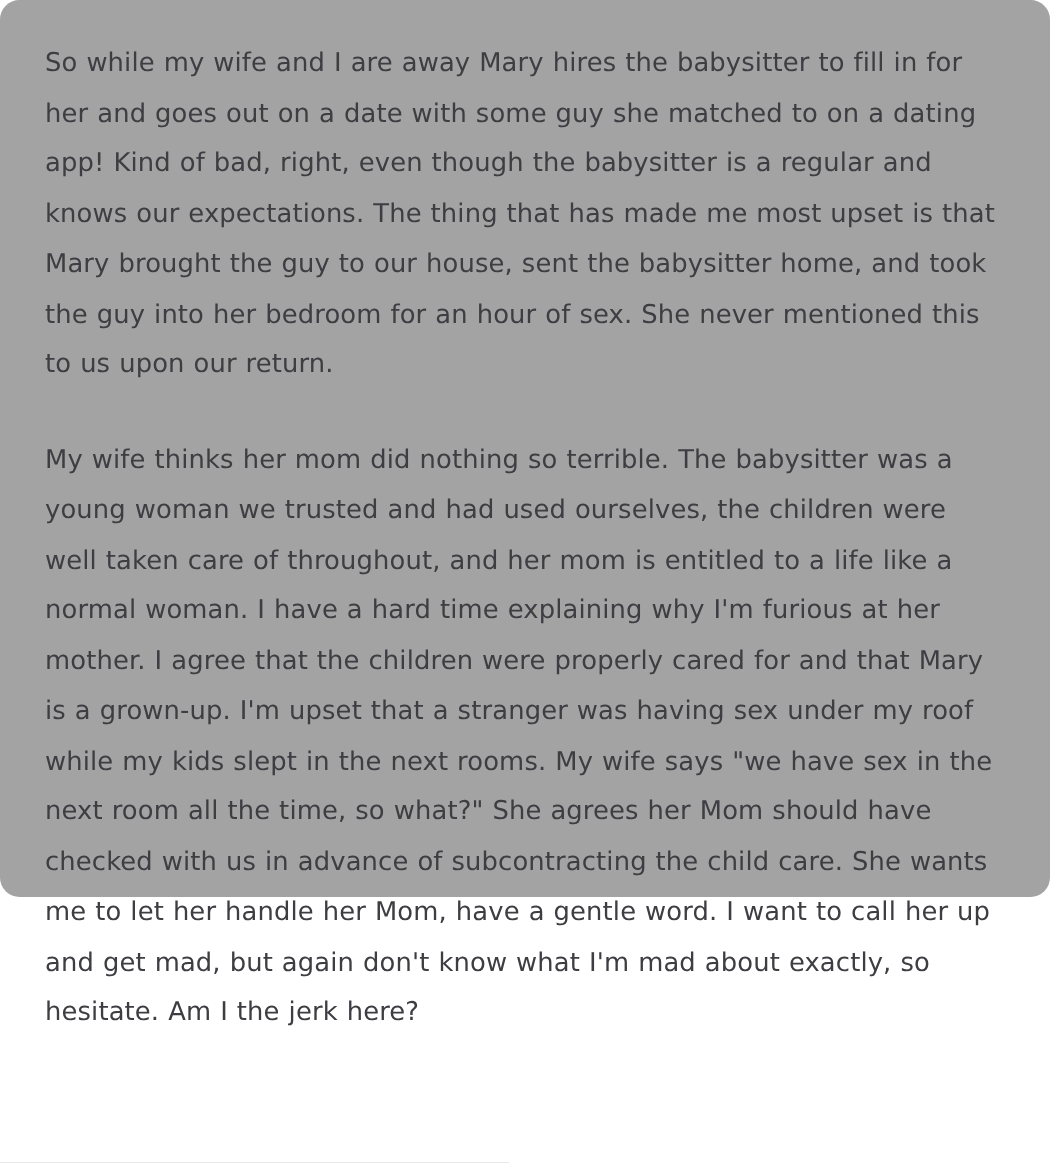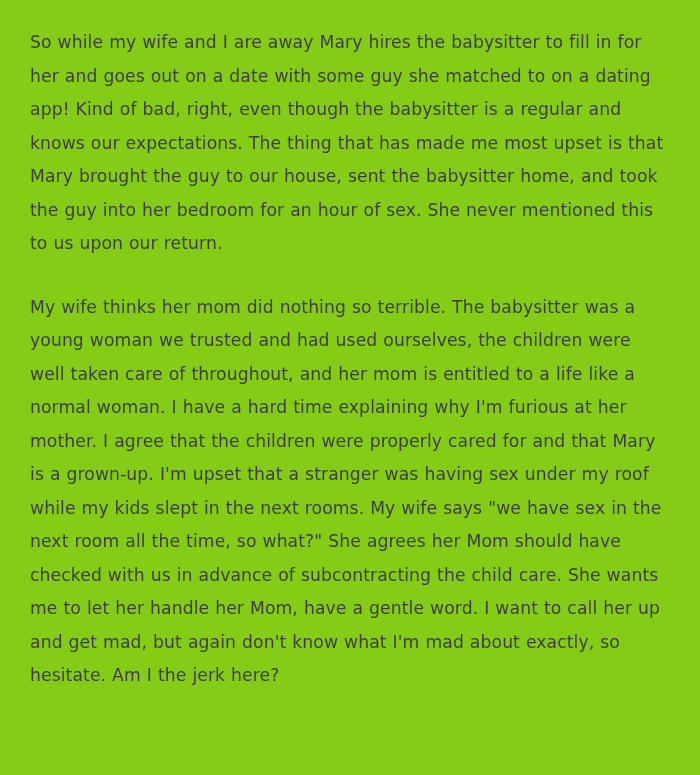--- a/index.html
+++ b/index.html
@@ -8,23 +8,24 @@
     background: #ffffff;
   }
   body {
     width: 700px;
     height: 775px;
     font-family: "DejaVu Sans", sans-serif;
   }
   .page {
     box-sizing: border-box;
     width: 700px;
-    height: 775px;
+    height: 598px;
     padding: 26px 30px 10px 30px;
-    background: #84cc16;
+    background: #a3a3a3;
+    border-radius: 13px;
   }
   .para {
     color: #3d3d42;
     font-family: "DejaVu Sans", sans-serif;
     font-size: 17.2px;
     line-height: 33.5px;
     letter-spacing: 0.1px;
     text-align: left;
     margin: 0 0 30px 0;
     word-spacing: 0.4px;

